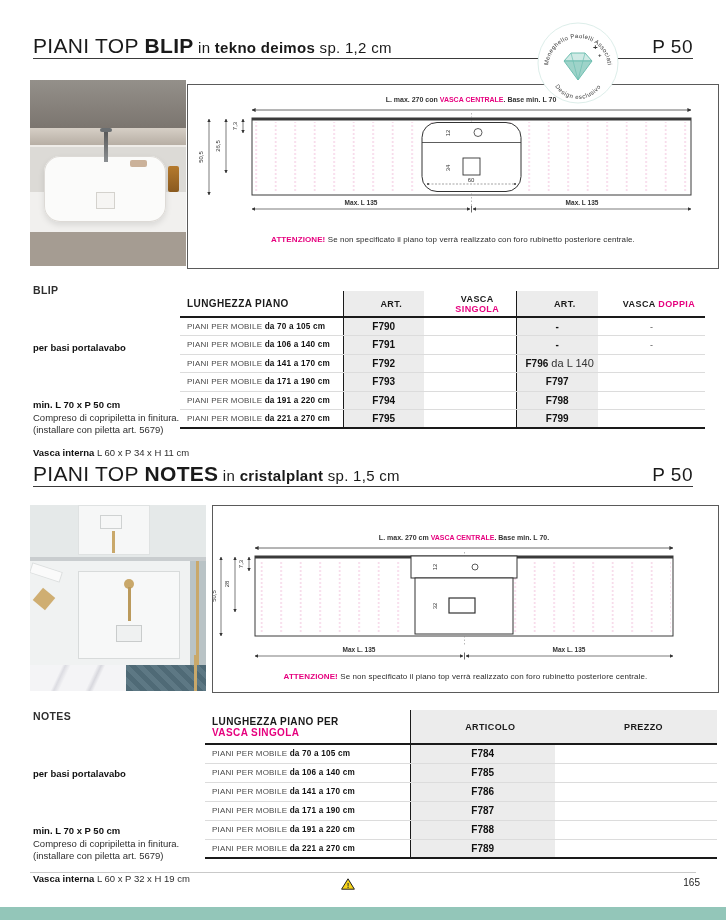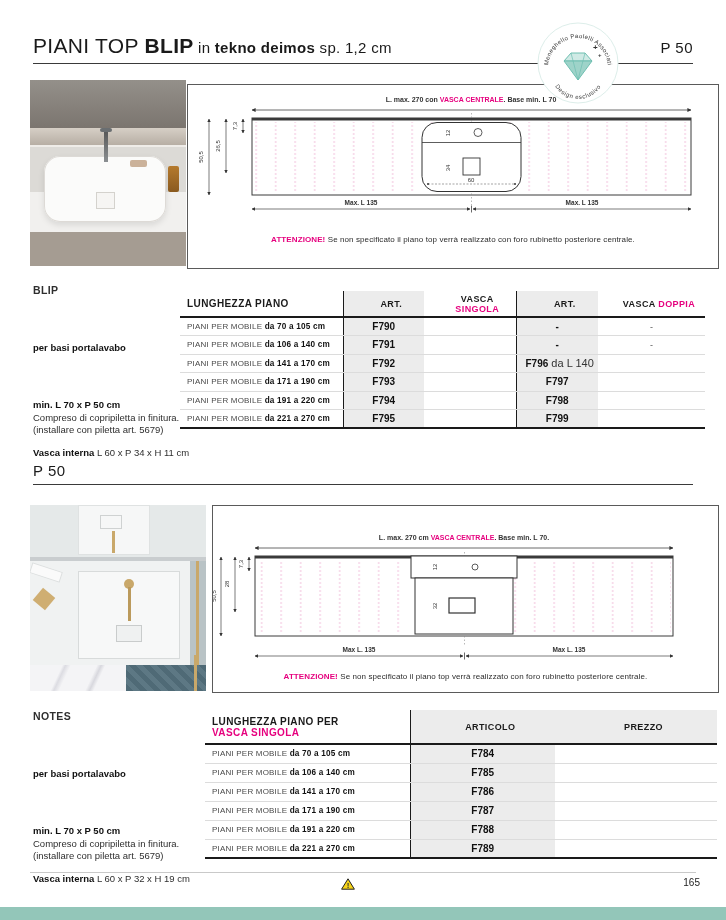--- a/index.html
+++ b/index.html
@@ -1,26 +1,26 @@
 <!DOCTYPE html>
 <html><head>
 <meta charset="utf-8">
 <style>
   html,body{margin:0;padding:0;background:#fff;}
   .page{position:relative;width:726px;height:920px;background:#fff;overflow:hidden;
         font-family:"Liberation Sans",sans-serif;color:#1a1a1a;}
 
   
   .sec-hdr{position:absolute;left:33px;width:660px;display:flex;justify-content:space-between;
-           align-items:baseline;border-bottom:1.5px solid #3a3a3a;padding-bottom:5px;}
+           align-items:baseline;border-bottom:1.5px solid #3a3a3a;}
   .hdr1{top:34px;} .hdr2{top:462px;}
   .ttl{font-size:21px;letter-spacing:.3px;white-space:nowrap;}
   .ttl b{font-weight:bold;}
   .ttl .sub{font-size:15px;}
-  .pref{font-size:15px;letter-spacing:.5px;}
+  .pref{font-size:19px;letter-spacing:.5px;}
 
   
   .badge{position:absolute;left:537px;top:22px;width:82px;height:82px;z-index:6;}
 
   
   .photo{position:absolute;overflow:hidden;}
   .photo>div{position:absolute;}
   .photo1{left:30px;top:80px;width:156px;height:186px;background:#dedcd9;}
   .p1-wall{left:0;top:0;width:156px;height:48px;background:linear-gradient(180deg,#94908a,#7b756f);}
   .p1-shelf{left:0;top:48px;width:156px;height:17px;background:linear-gradient(180deg,#d6cfc6,#b7aea4);border-bottom:2px solid #efece8;}
@@ -262,20 +262,21 @@
         <td class="c-len"><span>PIANI PER MOBILE </span><b>da 221 a 270 cm</b></td>
         <td class="c-art shade vline">F795</td>
         <td class="c-price"></td>
         <td class="c-art shade vline">F799</td>
         <td class="c-price"></td>
       </tr>
     </tbody>
   </table>
 
   <div class="sec-hdr hdr2">
+    <div class="ttl"><span>PIANI TOP </span><b>NOTES</b><span class="sub"> in </span><b class="sub">cristalplant</b><span class="sub"> sp. 1,5 cm</span></div>
     <div class="pref">P 50</div>
   </div>
 
   <div class="photo photo2">
     <div class="p2-mirror"></div>
     <div class="p2-mbasin"></div>
     <div class="p2-mfaucet"></div>
     <div class="p2-mdrain"></div>
     <div class="p2-seam"></div>
     <div class="p2-counter"></div>

